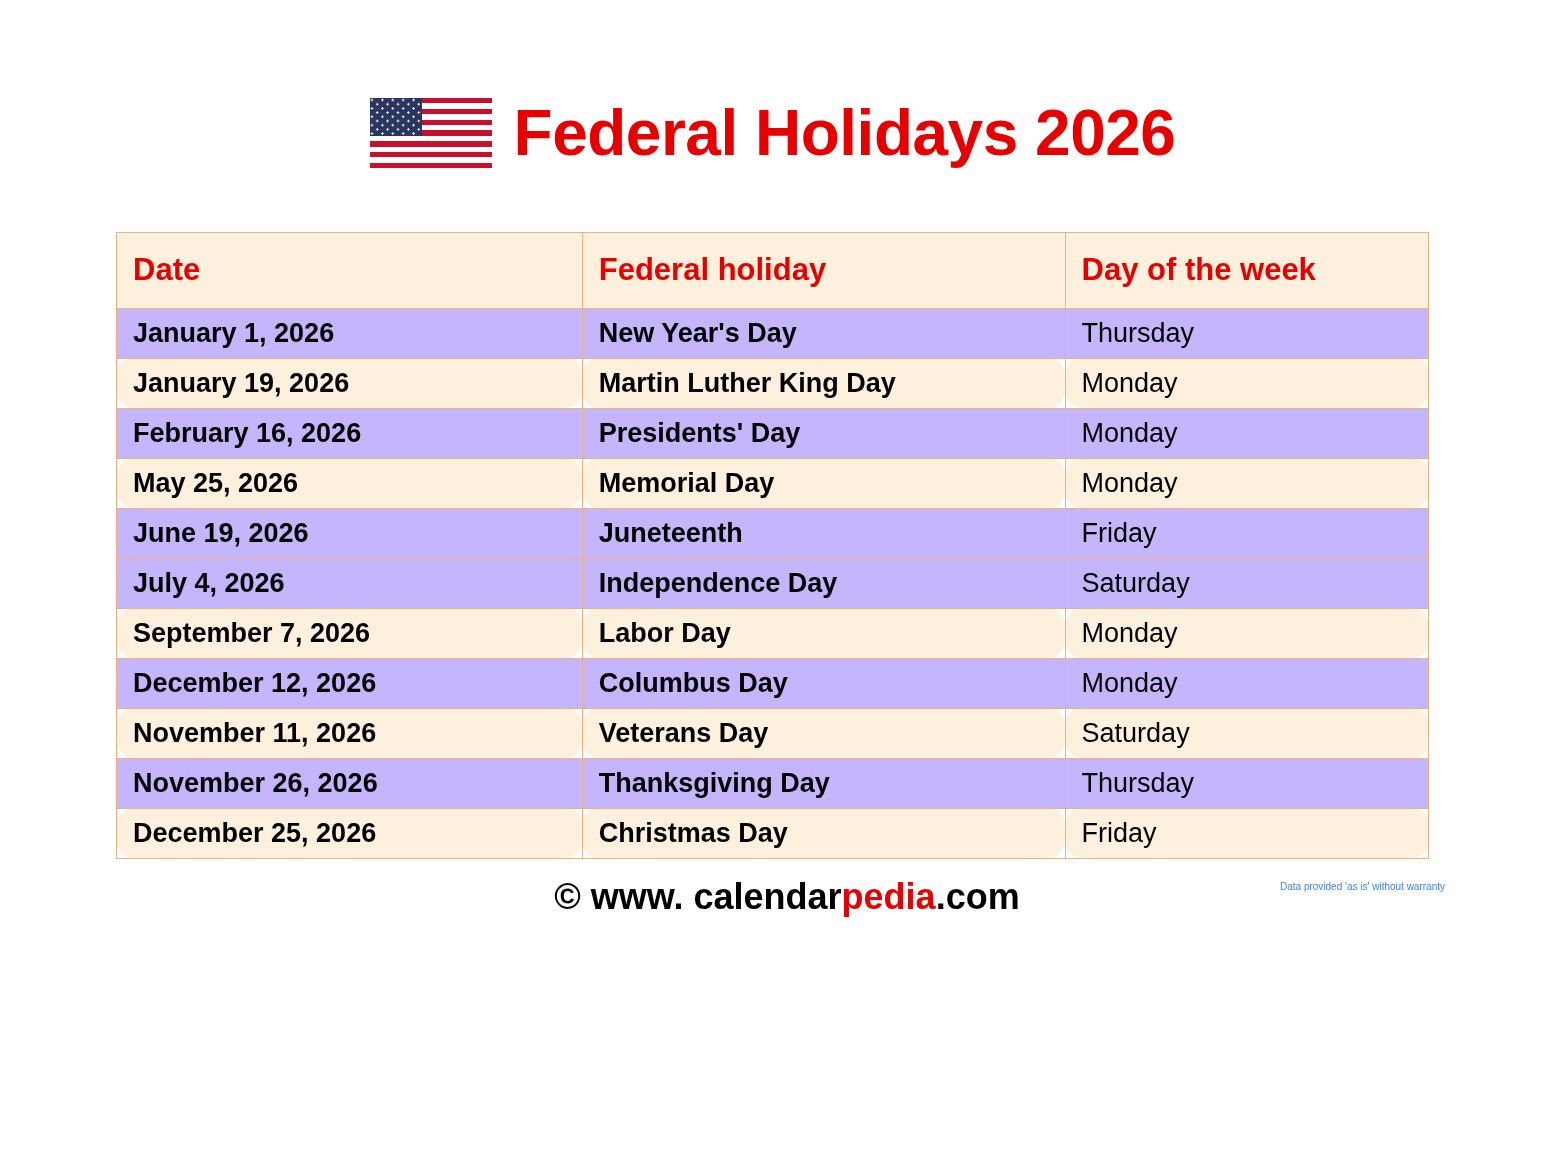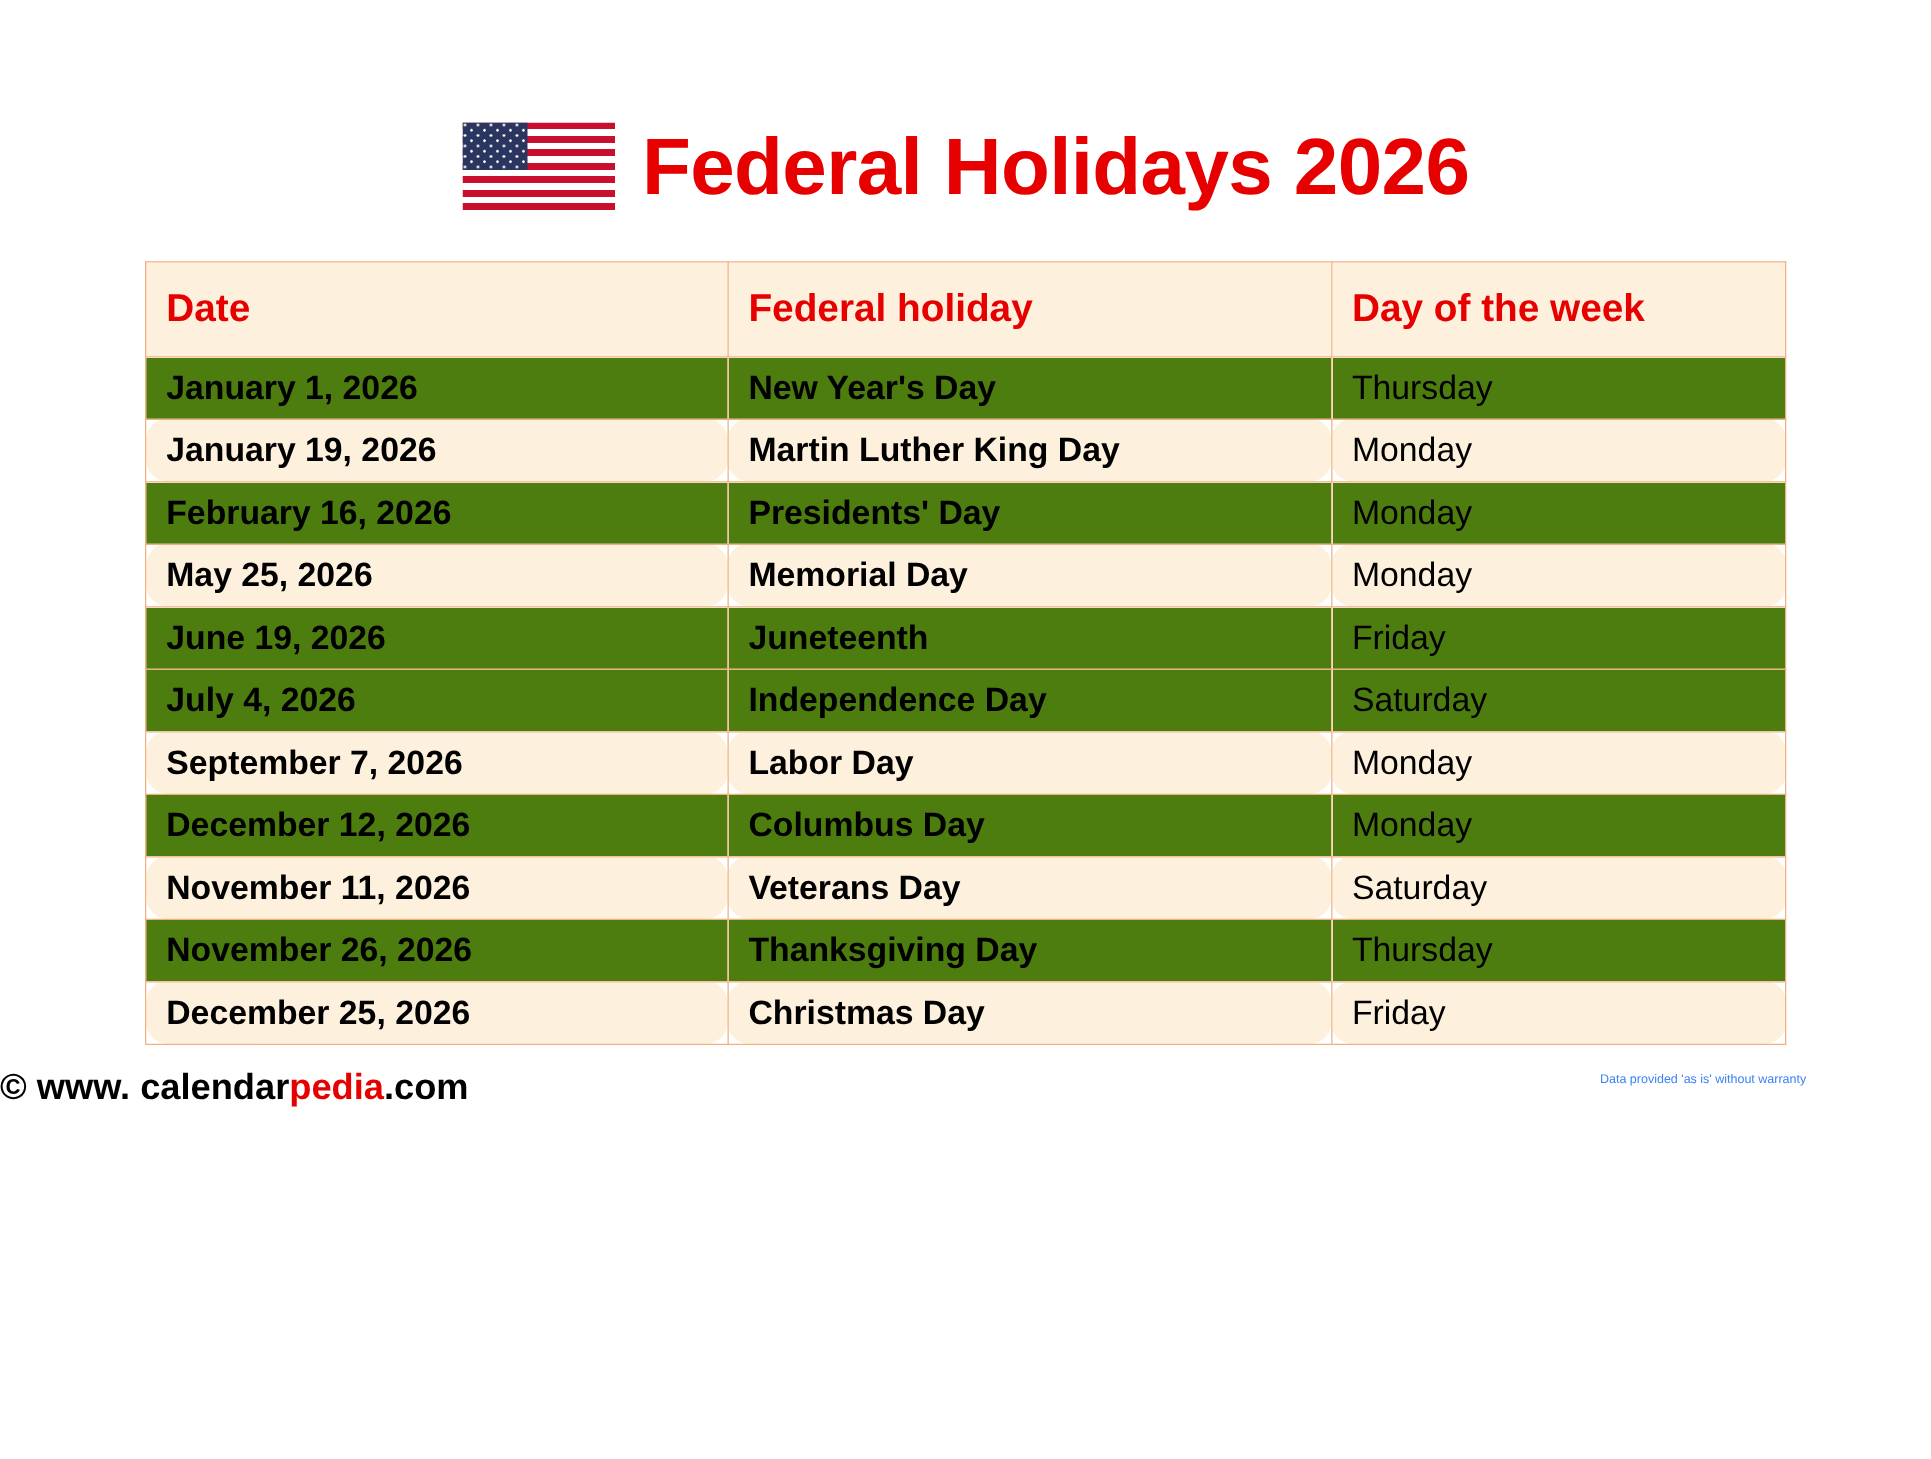--- a/index.html
+++ b/index.html
@@ -20,21 +20,21 @@
     height: 1167px;
     box-sizing: border-box;
   }
   
   .header {
     display: flex;
     align-items: center;
     justify-content: center;
     gap: 22px;
     padding-top: 58px;
-    padding-bottom: 1px;
+    padding-bottom: 24px;
   }
   .flag {
     position: relative;
     width: 122px;
     height: 70px;
     flex: 0 0 auto;
     background: #ffffff;
     overflow: hidden;
   }
   .flag .stripes {
@@ -101,21 +101,21 @@
   table.holidays thead th {
     background: #fdf0dc;
     color: #e60000;
     font-size: 31px;
     font-weight: bold;
     height: 76px;
     padding-top: 12px;
     padding-bottom: 12px;
   }
   table.holidays tbody tr.odd td {
-    background: #4d7c0f;
+    background: #c4b5fd;
   }
   table.holidays tbody tr.even td {
     background: #fdf0dc;
     border-radius: 17px;
   }
   table.holidays td.date,
   table.holidays td.holiday {
     font-weight: bold;
     font-size: 27px;
   }
@@ -123,25 +123,27 @@
     font-weight: normal;
     font-size: 27px;
   }
   
   .footer {
     position: relative;
     margin-top: 16px;
     height: 50px;
   }
   .copyright {
-    font-size: 29px;
+    text-align: center;
+    font-size: 36px;
     font-weight: bold;
     color: #000000;
     line-height: 1;
     padding-top: 4px;
+    margin-left: 29px;
   }
   .copyright .brand-red {
     color: #e60000;
   }
   .disclaimer {
     position: absolute;
     right: 100px;
     top: 6px;
     font-size: 10px;
     color: #3b82f6;

